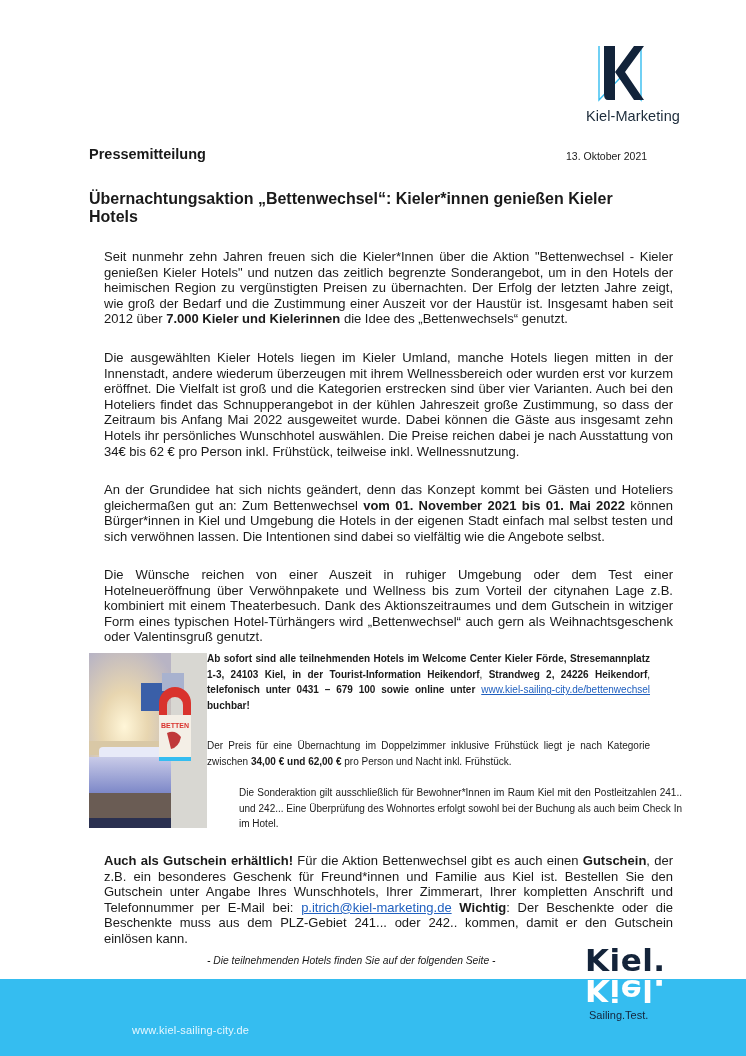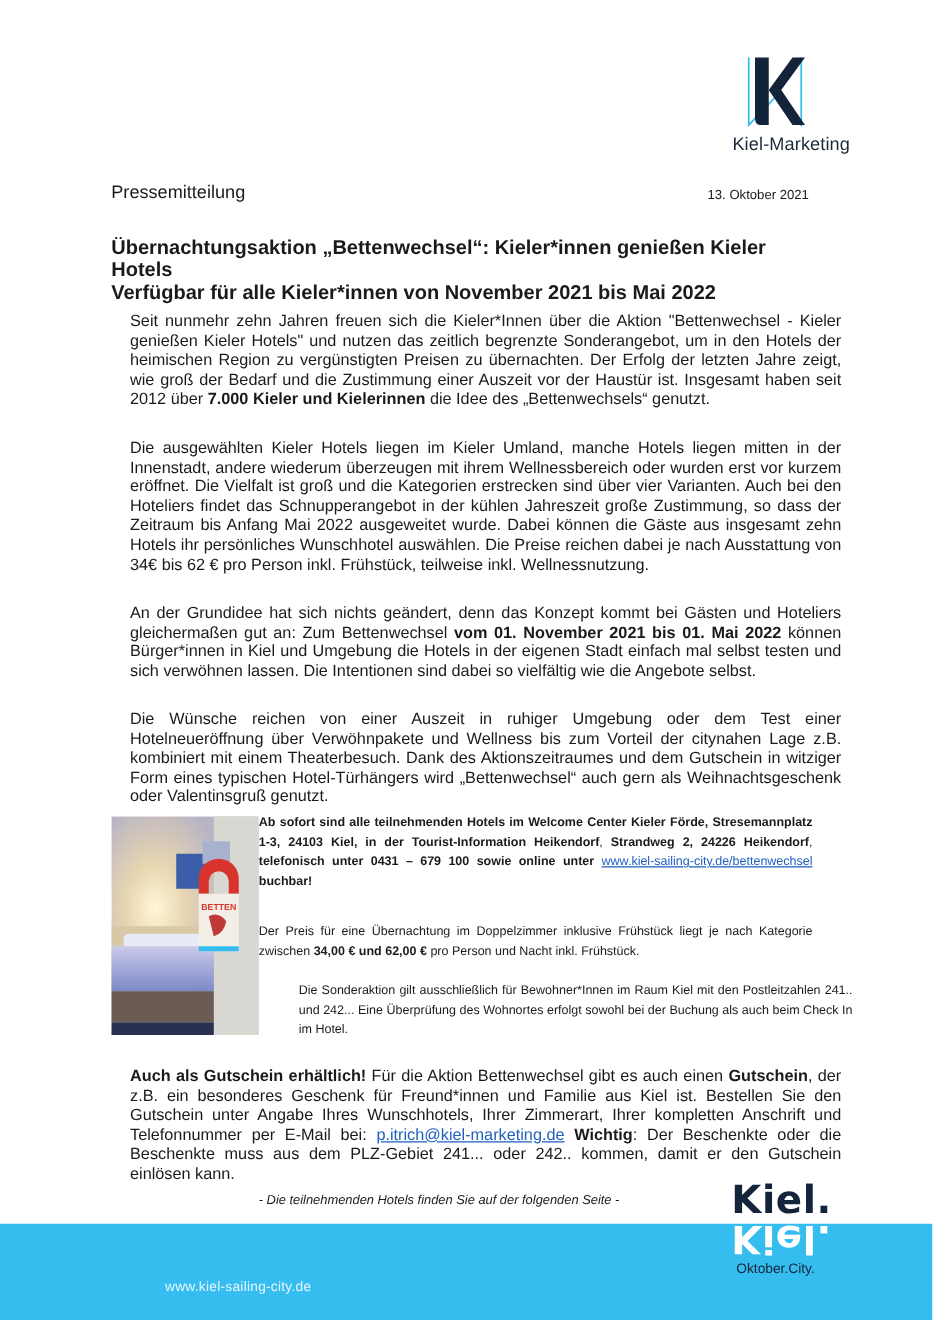--- a/index.html
+++ b/index.html
@@ -1,21 +1,21 @@
 <!DOCTYPE html>
 <html><head>
 <meta charset="utf-8">
 <style>
   html, body { margin:0; padding:0; }
   body { width:746px; height:1056px; position:relative; background:#ffffff; overflow:hidden;
          font-family:"Liberation Sans", sans-serif; color:#1a1a1a; }
   .logo-top { position:absolute; left:560px; top:44px; width:120px; text-align:right; }
   .logo-top svg { display:block; margin:0 auto; }
   .logo-top .brand { font-size:14.5px; color:#1c2b3a; margin-top:6px; letter-spacing:0.1px; }
-  .hdr-title { position:absolute; left:89px; top:146px; font-size:14.5px; font-weight:normal; }
+  .hdr-title { position:absolute; left:89px; top:146px; font-size:14.5px; font-weight:bold; }
   .hdr-date { position:absolute; left:566px; top:150px; font-size:10.5px; }
   .headline { position:absolute; left:89px; top:190px; width:570px; font-size:16px; font-weight:bold; line-height:18px; }
   .para { position:absolute; left:104px; width:569px; font-size:13px; line-height:15.6px; text-align:justify; }
   .para b { font-weight:bold; }
   .photo { position:absolute; left:89px; top:653px; width:118px; height:175px; overflow:hidden; }
   .side { position:absolute; left:207px; width:443px; font-size:10px; line-height:15.6px; text-align:justify; }
   a.lnk { color:#1f5fbf; text-decoration:underline; }
   .note { position:absolute; left:207px; top:955px; width:350px; text-align:left; font-size:10.3px; font-style:italic; }
   .band { position:absolute; left:0; top:979px; width:746px; height:77px; background:#35bdf0; }
   .band-url { position:absolute; left:88px; top:1024px; font-size:11px; color:#e6f7ff; letter-spacing:0.2px; }
@@ -34,21 +34,20 @@
     <path d="M19 28 L38 2 H48 L29 28 L48 56 H38 Z" fill="#12233a"></path>
   </svg>
   <div class="brand">Kiel-Marketing</div>
 </div>
 
 <div class="hdr-title">Pressemitteilung</div>
 <div class="hdr-date">13. Oktober 2021</div>
 
 <div class="headline">
   <div>Übernachtungsaktion „Bettenwechsel“: Kieler*innen genießen Kieler Hotels</div>
-  <div>Verfügbar für alle Kieler*innen von November 2021 bis Mai 2022</div>
 </div>
 
 <div class="para" style="top:249px;"><span>Seit nunmehr zehn Jahren freuen sich die Kieler*Innen über die Aktion "Bettenwechsel - Kieler genießen Kieler Hotels" und nutzen das zeitlich begrenzte Sonderangebot, um in den Hotels der heimischen Region zu vergünstigten Preisen zu übernachten. Der Erfolg der letzten Jahre zeigt, wie groß der Bedarf und die Zustimmung einer Auszeit vor der Haustür ist. Insgesamt haben seit 2012 über </span><b>7.000 Kieler und Kielerinnen</b><span> die Idee des „Bettenwechsels“ genutzt.</span></div>
 
 <div class="para" style="top:350px;">Die ausgewählten Kieler Hotels liegen im Kieler Umland, manche Hotels liegen mitten in der Innenstadt, andere wiederum überzeugen mit ihrem Wellnessbereich oder wurden erst vor kurzem eröffnet. Die Vielfalt ist groß und die Kategorien erstrecken sind über vier Varianten. Auch bei den Hoteliers findet das Schnupperangebot in der kühlen Jahreszeit große Zustimmung, so dass der Zeitraum bis Anfang Mai 2022 ausgeweitet wurde. Dabei können die Gäste aus insgesamt zehn Hotels ihr persönliches Wunschhotel auswählen. Die Preise reichen dabei je nach Ausstattung von 34€ bis 62 € pro Person inkl. Frühstück, teilweise inkl. Wellnessnutzung.</div>
 
 <div class="para" style="top:482px;"><span>An der Grundidee hat sich nichts geändert, denn das Konzept kommt bei Gästen und Hoteliers gleichermaßen gut an: Zum Bettenwechsel </span><b>vom 01. November 2021 bis 01. Mai 2022</b><span> können Bürger*innen in Kiel und Umgebung die Hotels in der eigenen Stadt einfach mal selbst testen und sich verwöhnen lassen. Die Intentionen sind dabei so vielfältig wie die Angebote selbst.</span></div>
 
 <div class="para" style="top:567px;">Die Wünsche reichen von einer Auszeit in ruhiger Umgebung oder dem Test einer Hotelneueröffnung über Verwöhnpakete und Wellness bis zum Vorteil der citynahen Lage z.B. kombiniert mit einem Theaterbesuch. Dank des Aktionszeitraumes und dem Gutschein in witziger Form eines typischen Hotel-Türhängers wird „Bettenwechsel“ auch gern als Weihnachtsgeschenk oder Valentinsgruß genutzt.</div>
 
@@ -91,14 +90,14 @@
 <div class="para" style="top:853px;"><b>Auch als Gutschein erhältlich!</b><span> Für die Aktion Bettenwechsel gibt es auch einen </span><b>Gutschein</b><span>, der z.B. ein besonderes Geschenk für Freund*innen und Familie aus Kiel ist. Bestellen Sie den Gutschein unter Angabe Ihres Wunschhotels, Ihrer Zimmerart, Ihrer kompletten Anschrift und Telefonnummer per E-Mail bei: </span><a class="lnk" href="#">p.itrich@kiel-marketing.de</a><b> Wichtig</b><span>: Der Beschenkte oder die Beschenkte muss aus dem PLZ-Gebiet 241... oder 242.. kommen, damit er den Gutschein einlösen kann.</span></div>
 
 <div class="note">- Die teilnehmenden Hotels finden Sie auf der folgenden Seite -</div>
 
 <div class="band"></div>
 <a class="band-url" href="#" style="text-decoration:none;margin-left:44px;">www.kiel-sailing-city.de</a>
 
 <div class="logo-bot">
   <div class="kiel1">Kiel.</div>
   <div class="kiel2">Kiel.</div>
-  <div class="sailing">Oktober.City.</div>
+  <div class="sailing">Sailing.Test.</div>
 </div>
 
 </body></html>

